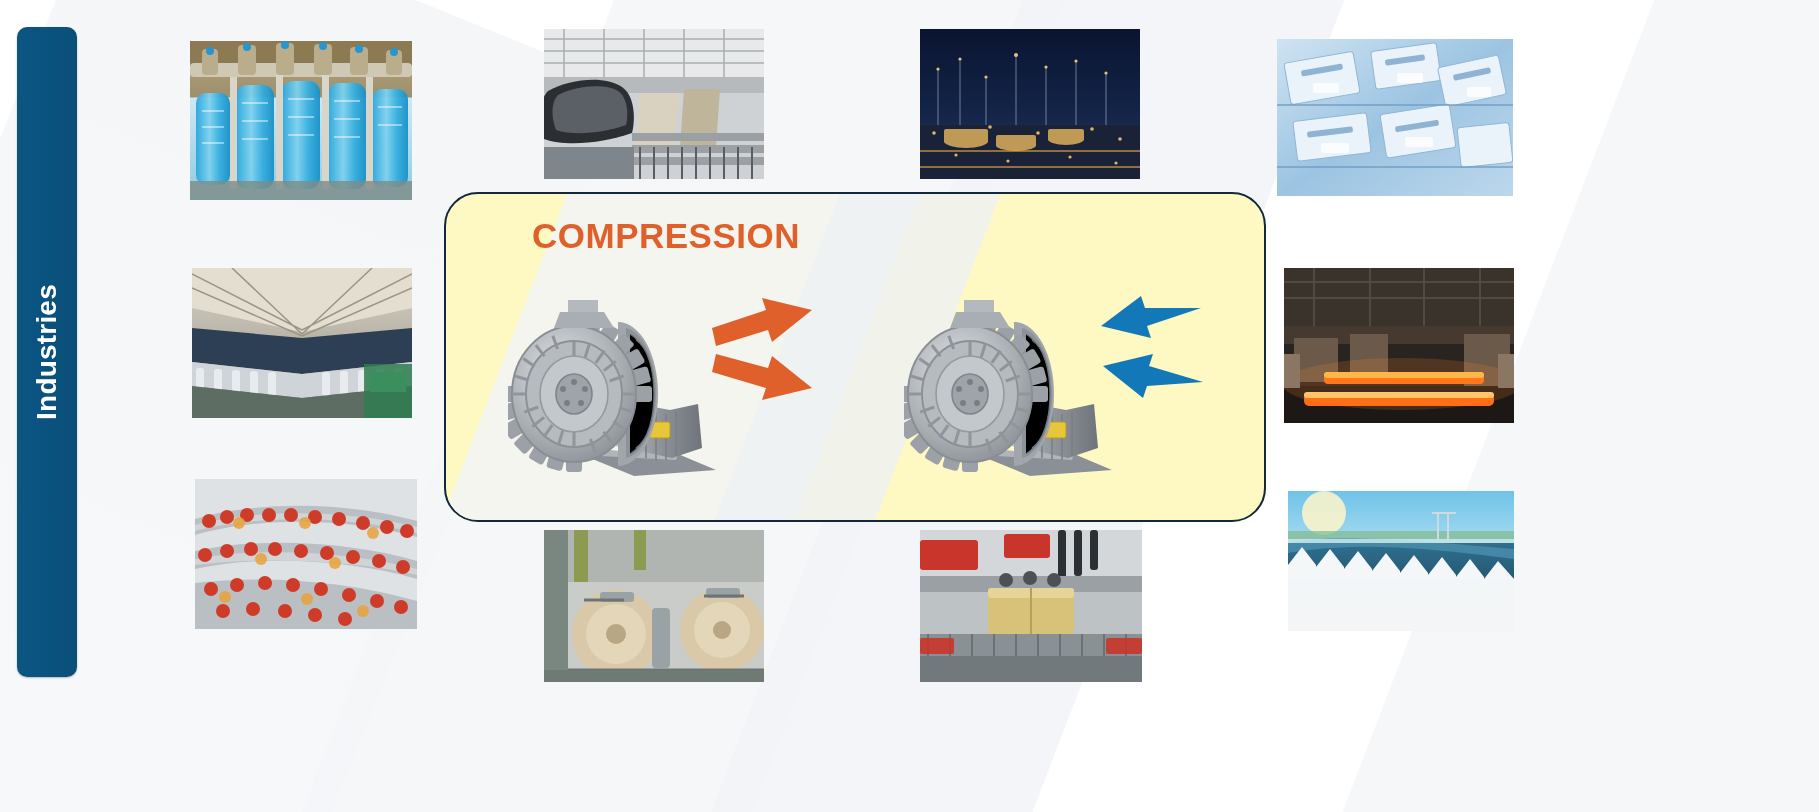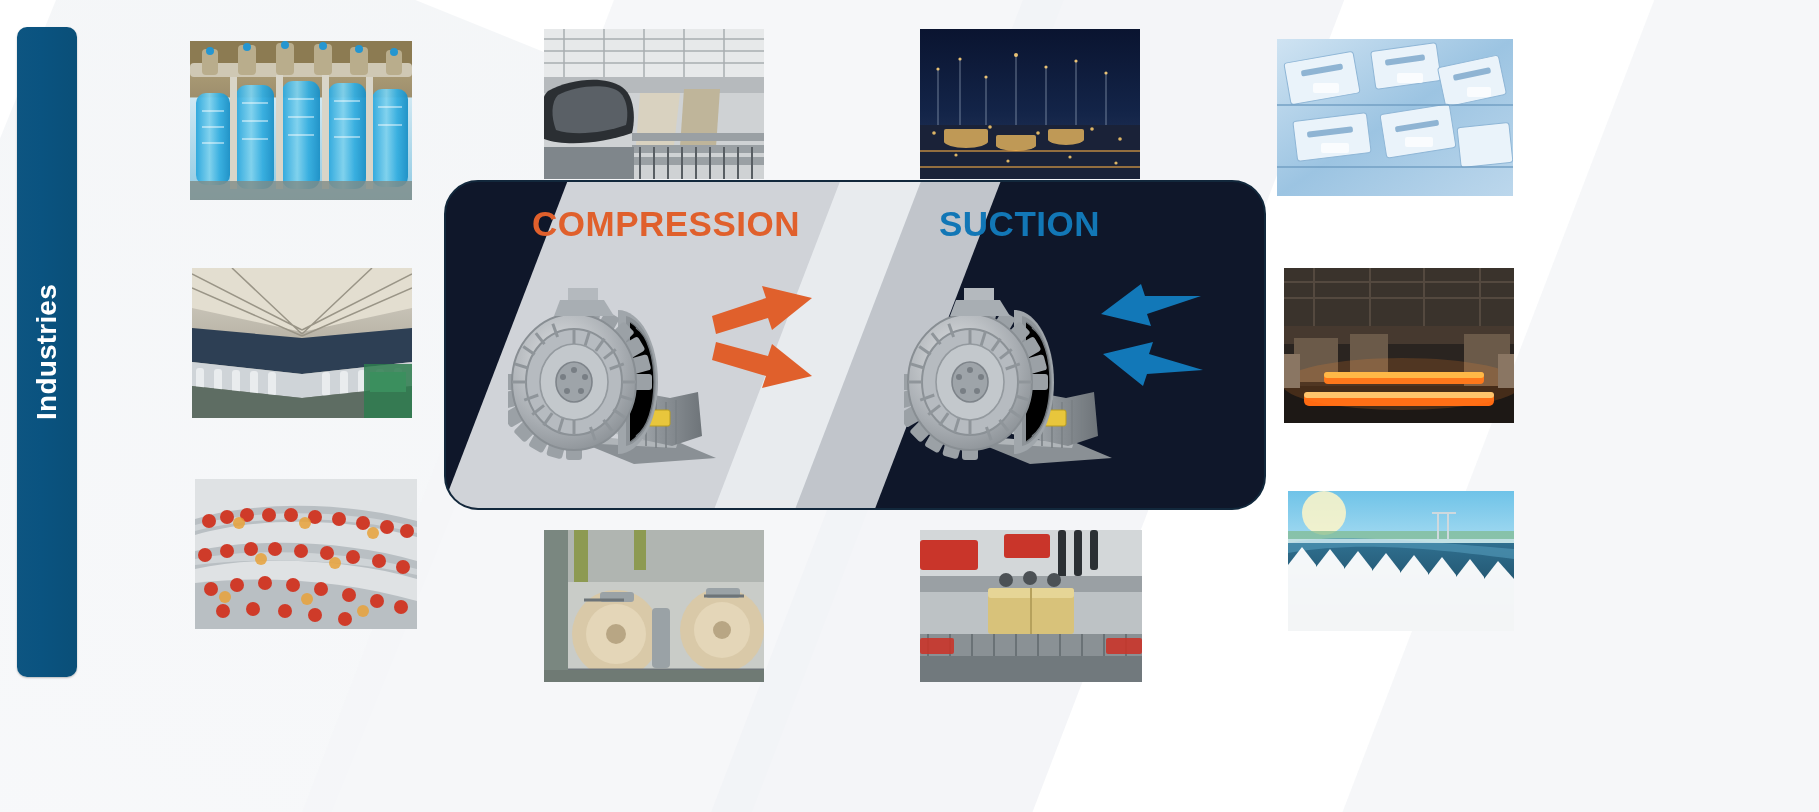--- a/index.html
+++ b/index.html
@@ -44,22 +44,22 @@
     transform:rotate(-90deg);white-space:nowrap;
   }
 
   
   .photo{
     position:absolute;overflow:hidden;background:#c9ccd0;
   }
 
   
   .panel{
-    position:absolute;left:444px;top:180px;width:822px;height:330px;
-    background:#0f172a;
+    position:absolute;left:444px;top:192px;width:822px;height:330px;
+    background:#fef9c3;
     border:2px solid #12283c;
     border-radius:34px;
     box-sizing:border-box;
     overflow:hidden;
   }
   .panel-sheen{
     position:absolute;left:60px;top:-120px;width:330px;height:620px;
     background:#f2f4f7;transform:rotate(21deg);opacity:.85;
   }
   .panel-sheen2{
@@ -484,21 +484,20 @@
     </g>
   </svg>
 </div>
 
 <div class="panel">
   <div class="panel-sheen"></div>
   <div class="panel-sheen2"></div>
 
   <div class="panel-title title-compression">COMPRESSION</div>
 
-  <div class="panel-title title-suction">SUCTION</div>
 
   <div class="blower blower-left">
     <svg width="230" height="200" viewBox="0 0 230 200">
       <defs>
         <linearGradient id="mtlA" x1="0" y1="0" x2="1" y2="1">
           <stop offset="0" stop-color="#d2d5d8"></stop>
             <stop offset=".45" stop-color="#9aa0a5"></stop>
           <stop offset="1" stop-color="#7d8388"></stop>
         </linearGradient>
         <linearGradient id="mtlB" x1="0" y1="0" x2="1" y2="0">

